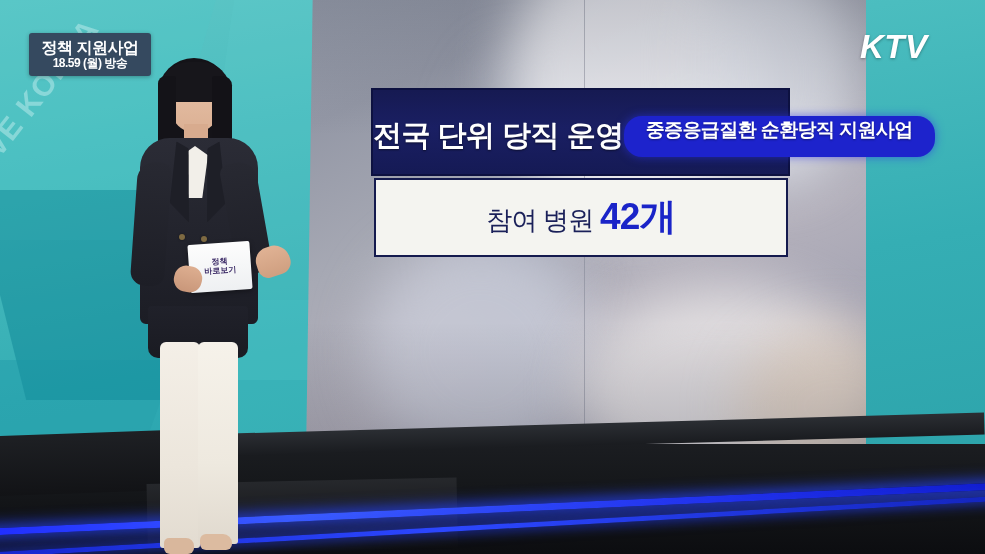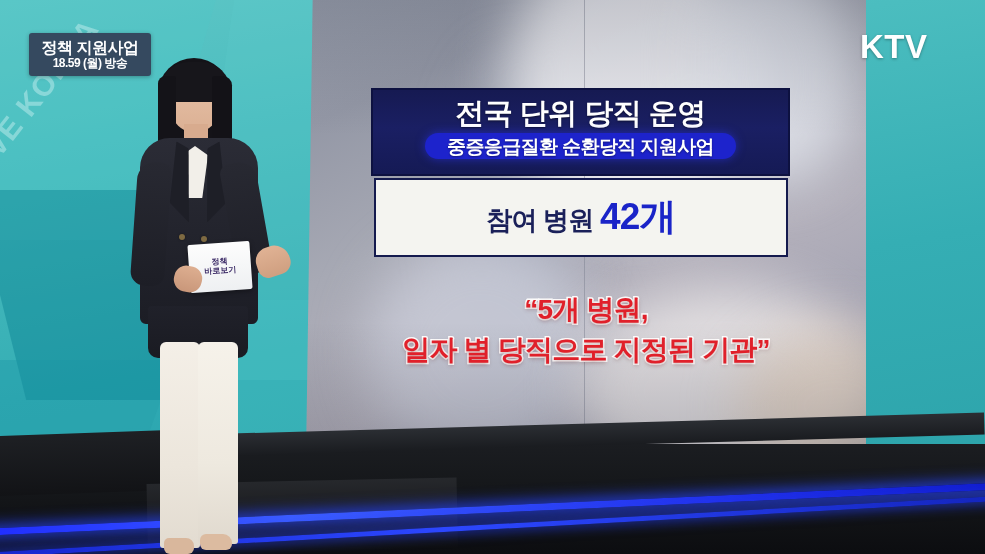--- a/index.html
+++ b/index.html
@@ -110,21 +110,21 @@
   .vw-bezel-bottom {
     position:absolute; left:300px; top:452px; width:580px; height:16px;
     background:linear-gradient(180deg,#d8dadf,#b9bcc4);
     transform:rotate(1.3deg); transform-origin:left top;
   }
 
   
   .ktv-logo {
     position:absolute; left:860px; top:28px;
     font-size:33px; font-weight:700; color:#ffffff;
-    letter-spacing:0.5px; text-shadow:0 1px 3px rgba(0,0,0,0.35);
+    letter-spacing:0.5px; text-shadow:0 1px 3px rgba(0,0,0,0.35);font-style:italic;
   }
 
   
   .badge {
     position:absolute; left:29px; top:33px; width:122px; height:43px;
     background:#35495f; border-radius:3px;
     box-shadow:0 1px 4px rgba(0,0,0,0.3);
     display:flex; flex-direction:column; align-items:center; justify-content:center;
     gap:1px;
   }
@@ -239,50 +239,50 @@
   .p-shoe-r {
     position:absolute; left:80px; top:476px; width:32px; height:16px;
     background:#dcbba0; border-radius:6px 9px 6px 6px;
   }
 
   
   .title-block {
     position:absolute; left:371px; top:88px; width:419px; height:88px;
     background:linear-gradient(180deg,#161a52 0%,#1a1f63 45%,#151a55 100%);
     border:2px solid #0d1140;
-    display:flex; flex-direction:column; align-items:center;
+    display:flex; flex-direction:row; align-items:center;
     padding-top:6px;
   }
   .title-main {
     font-size:29px; font-weight:700; color:#ffffff; letter-spacing:-0.5px;
     line-height:1.18; white-space:nowrap;
     text-shadow:0 1px 2px rgba(0,0,0,0.5);
   }
   .title-pill {
     margin-top:3px;
     background:#1d23cc; border-radius:18px;
-    padding:2px 22px 0 22px;
+    padding:2px 22px 16px 22px;
     box-shadow:0 0 10px rgba(40,50,230,0.6);
   }
   .title-pill-text {
     font-size:19px; font-weight:700; color:#ffffff; letter-spacing:-0.6px;
     line-height:1.25; white-space:nowrap;
     text-shadow:0 1px 2px rgba(0,0,0,0.4);
   }
 
   
   .info-panel {
     position:absolute; left:374px; top:178px; width:414px; height:79px;
     background:#f4f4f0; border:2px solid #141a4e;
     display:flex; flex-direction:column; align-items:center; justify-content:center;
     gap:1px;
   }
   .info-main { white-space:nowrap; line-height:1.1; }
   .info-main .label {
-    font-size:26px; font-weight:700; color:#1a2059; letter-spacing:-0.8px;
+    font-size:26px; font-weight:400; color:#1a2059; letter-spacing:-0.8px;
   }
   .info-main .value {
     font-size:37px; font-weight:700; color:#1a24c8; letter-spacing:-0.8px;
   }
   .info-note {
     font-size:17px; font-weight:700; color:#20264f; letter-spacing:-0.7px;
     line-height:1.1; white-space:nowrap;
   }
 
   
@@ -368,24 +368,20 @@
     <div class="title-main">전국 단위 당직 운영</div>
     <div class="title-pill">
       <div class="title-pill-text">중증응급질환 순환당직 지원사업</div>
     </div>
   </div>
 
   <div class="info-panel">
     <div class="info-main"><span class="label">참여 병원 </span><span class="value">42개</span></div>
   </div>
 
-  <div class="quote">
-    <div class="quote-line">“5개 병원,</div>
-    <div class="quote-line">일자 별 당직으로 지정된 기관”</div>
-  </div>
 
   <div class="badge">
     <div class="badge-title">정책 지원사업</div>
     <div class="badge-sub">18.59 (월) 방송</div>
   </div>
 
   <div class="ktv-logo">KTV</div>
 
 </div>
 

